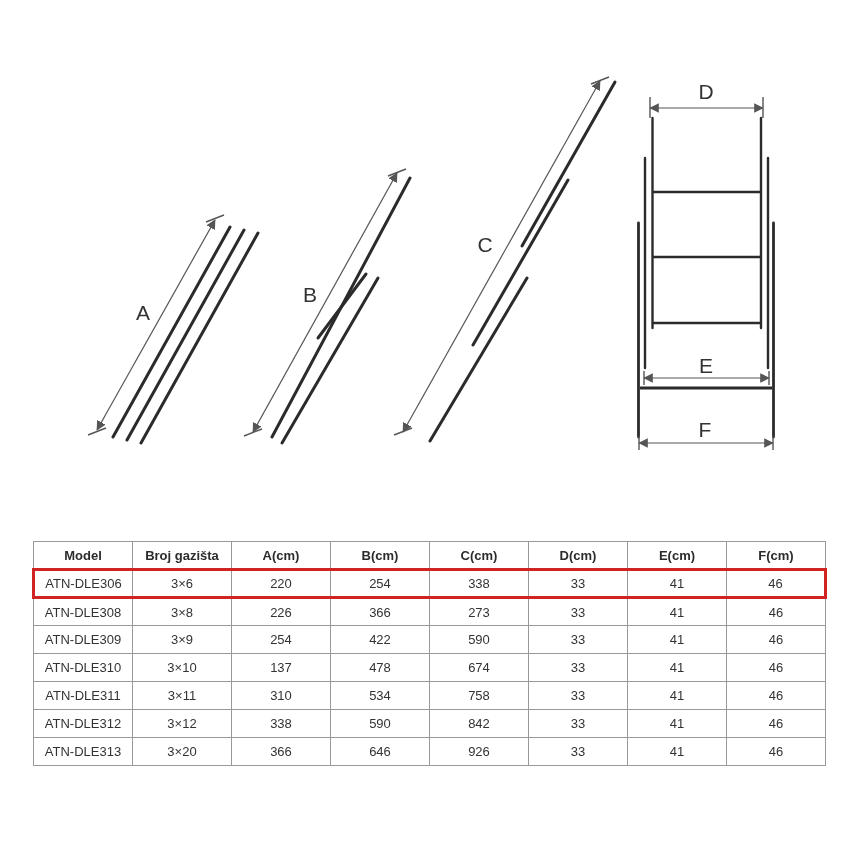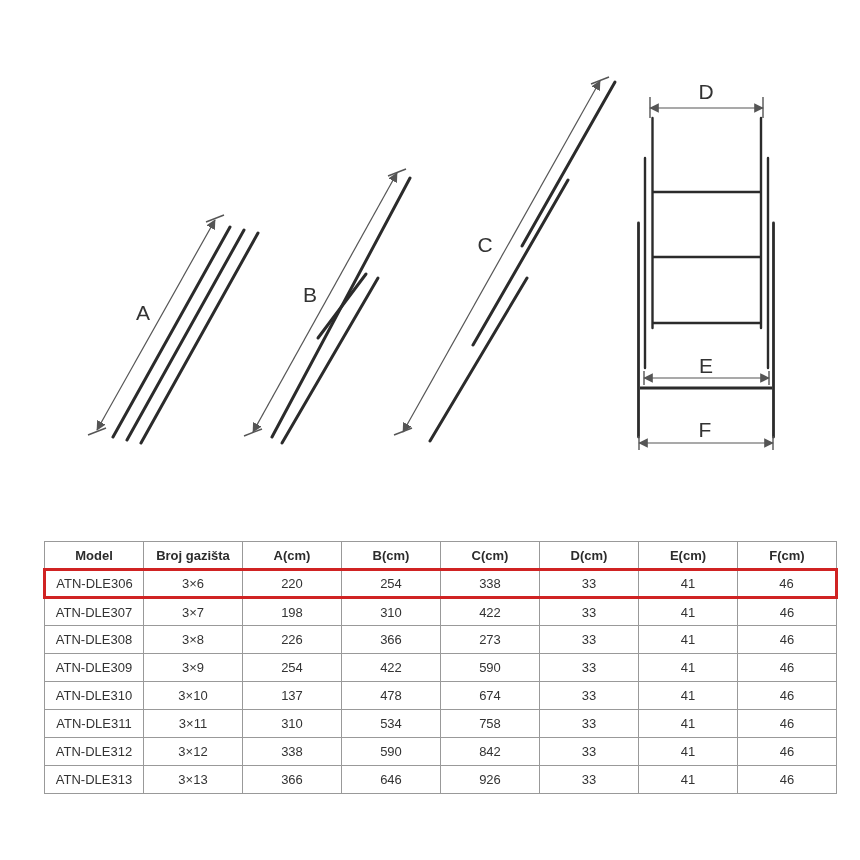--- a/index.html
+++ b/index.html
@@ -35,21 +35,21 @@
   .dlabel {
     fill: var(--label-ink);
     font-size: 21px;
     font-family: "Liberation Sans", sans-serif;
     text-anchor: middle;
   }
   .arrowhead { fill: var(--dim-ink); }
 
   .spec-table {
     position: absolute;
-    left: 43px; top: 541px;
+    left: 32px; top: 541px;
     width: 795px;
     border-collapse: collapse;
     table-layout: fixed;
     font-size: 13px;
     color: var(--text);
   }
   .spec-table th, .spec-table td {
     border: 1px solid var(--table-border);
     text-align: center;
     vertical-align: middle;
@@ -177,30 +177,20 @@
           <td>ATN-DLE306</td>
           <td>3×6</td>
           <td>220</td>
           <td>254</td>
           <td>338</td>
           <td>33</td>
           <td>41</td>
           <td>46</td>
         </tr>
         <tr>
-          <td>ATN-DLE307</td>
-          <td>3×7</td>
-          <td>198</td>
-          <td>310</td>
-          <td>422</td>
-          <td>33</td>
-          <td>41</td>
-          <td>46</td>
-        </tr>
-        <tr>
           <td>ATN-DLE308</td>
           <td>3×8</td>
           <td>226</td>
           <td>366</td>
           <td>273</td>
           <td>33</td>
           <td>41</td>
           <td>46</td>
         </tr>
         <tr>
@@ -238,21 +228,21 @@
           <td>3×12</td>
           <td>338</td>
           <td>590</td>
           <td>842</td>
           <td>33</td>
           <td>41</td>
           <td>46</td>
         </tr>
         <tr>
           <td>ATN-DLE313</td>
-          <td>3×13</td>
+          <td>3×20</td>
           <td>366</td>
           <td>646</td>
           <td>926</td>
           <td>33</td>
           <td>41</td>
           <td>46</td>
         </tr>
       </tbody>
   </table>
 

